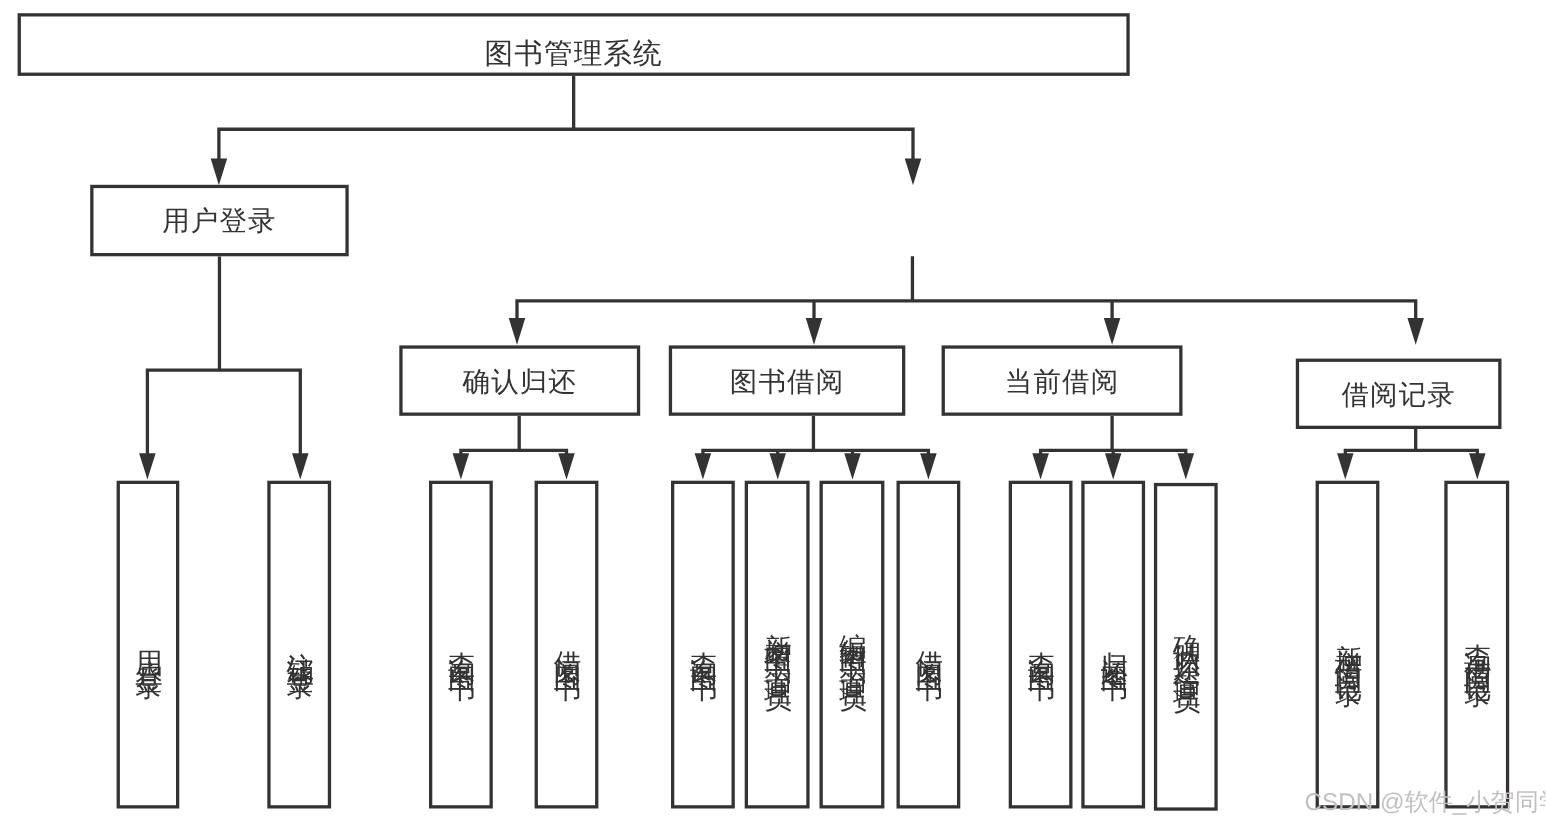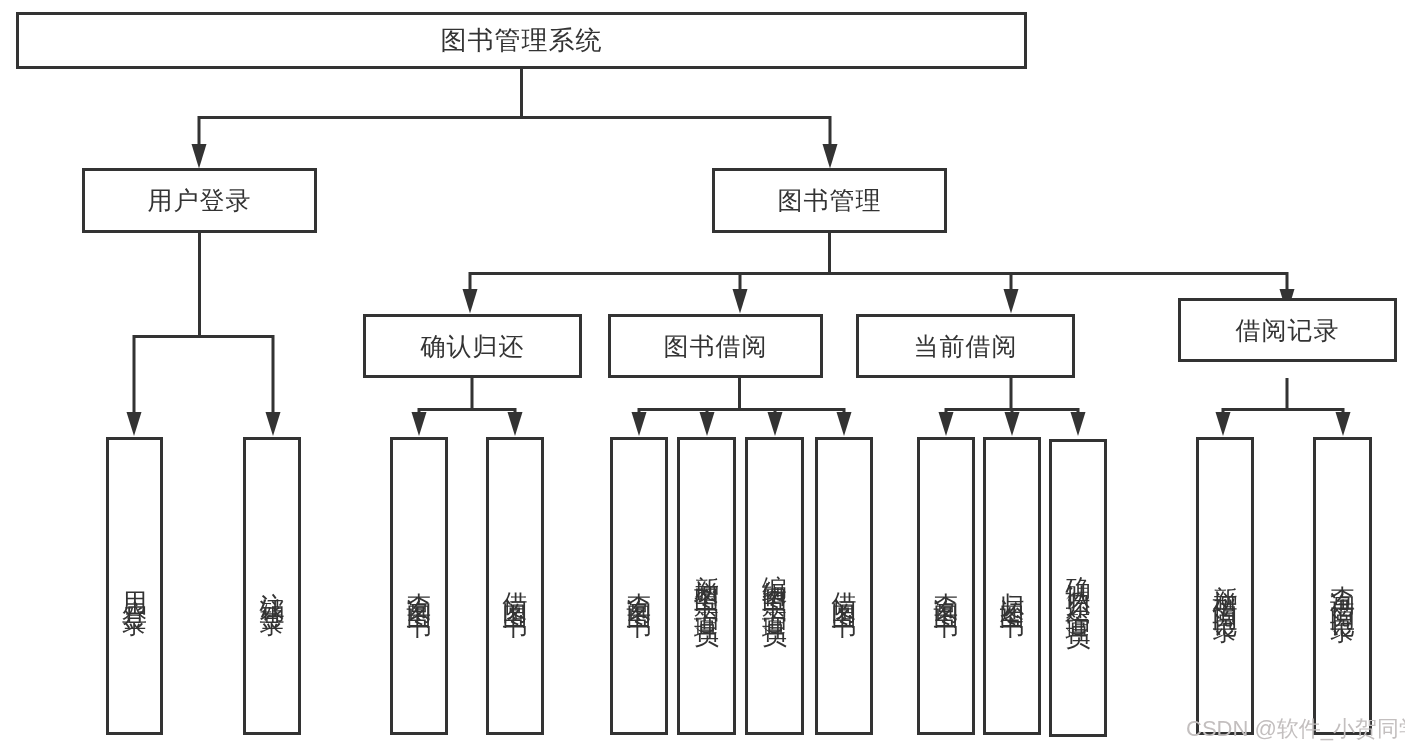--- a/index.html
+++ b/index.html
@@ -43,20 +43,21 @@
     justify-content:center;
     color:var(--text);
   }
   .hbox{
     font-size:25px;
     letter-spacing:1px;
   }
   .rootbox{
     font-size:26px;
     letter-spacing:1px;
+    align-items:flex-end;
   }
   .vbox span{
     writing-mode:vertical-rl;
     letter-spacing:7px;
     font-size:25px;
     line-height:1.15;
     white-space:nowrap;
   }
   .watermark{
     position:absolute;
@@ -104,34 +105,31 @@
     </g>
   </svg>
 
   <div class="node rootbox" style="left:16px;top:12px;width:1011px;height:57px">
     <span>图书管理系统</span>
   </div>
 
   <div class="node hbox" style="left:82px;top:168px;width:235px;height:65px">
     <span>用户登录</span>
   </div>
-  <div class="node hbox" style="left:712px;top:168px;width:235px;height:65px">
-    <span>图书管理</span>
-  </div>
 
   <div class="node hbox" style="left:363px;top:314px;width:219px;height:64px">
     <span>确认归还</span>
   </div>
   <div class="node hbox" style="left:608px;top:314px;width:215px;height:64px">
     <span>图书借阅</span>
   </div>
   <div class="node hbox" style="left:856px;top:314px;width:219px;height:64px">
     <span>当前借阅</span>
   </div>
-  <div class="node hbox" style="left:1178px;top:298px;width:219px;height:64px">
+  <div class="node hbox" style="left:1178px;top:326px;width:187px;height:64px">
     <span>借阅记录</span>
   </div>
 
   <div class="node vbox" style="left:106px;top:437px;width:57px;height:298px">
     <span>用户登录</span>
   </div>
   <div class="node vbox" style="left:243px;top:437px;width:58px;height:298px">
     <span>注销登录</span>
   </div>
 

